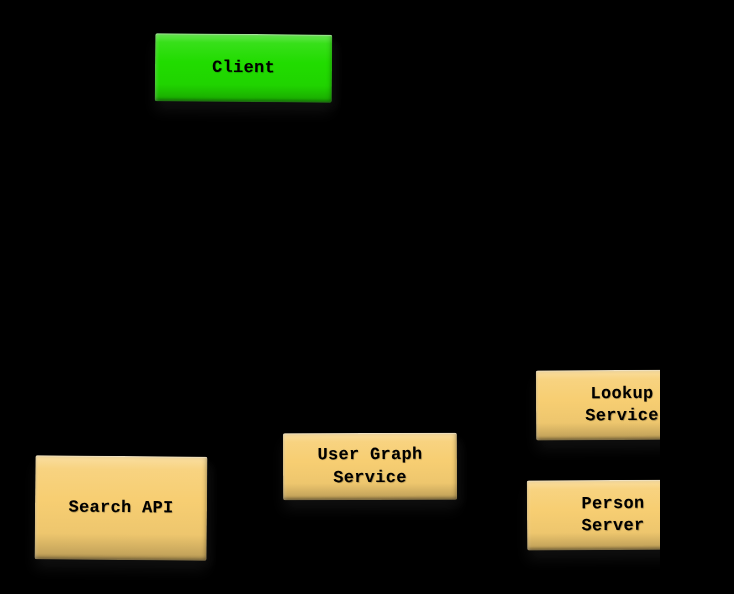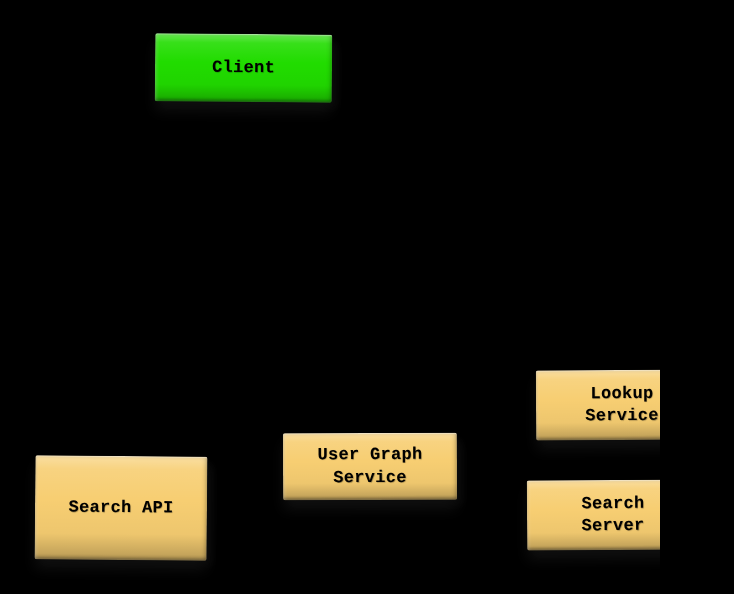--- a/index.html
+++ b/index.html
@@ -76,17 +76,17 @@
     <span class="node-label">User Graph
 Service</span>
   </div>
 
   <div class="node node-lookup" style="--fill: #F7CE72;">
     <span class="node-label">Lookup
 Service</span>
   </div>
 
   <div class="node node-person" style="--fill: #F7CE72;">
-    <span class="node-label">Search
+    <span class="node-label">Person
 Server</span>
   </div>
 
 </div>
 
 </body></html>

